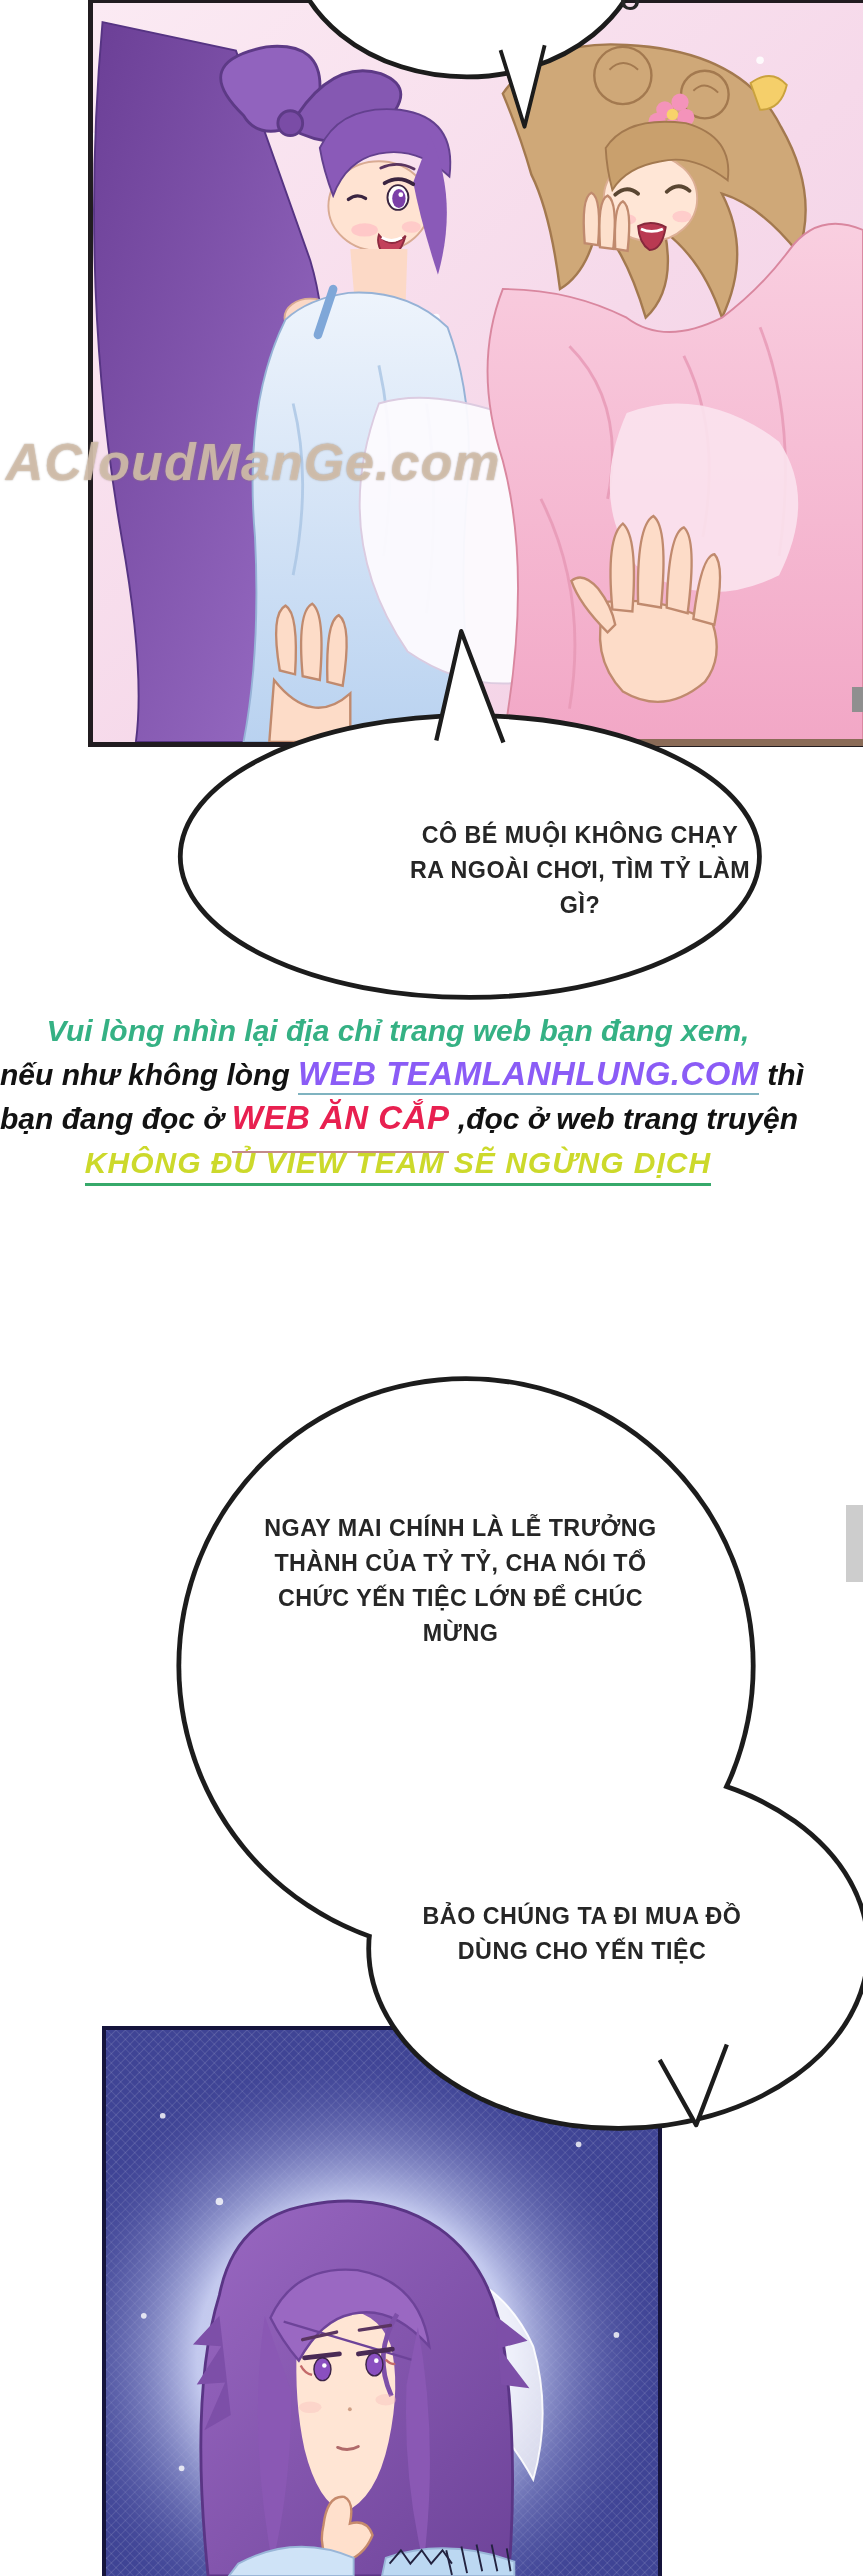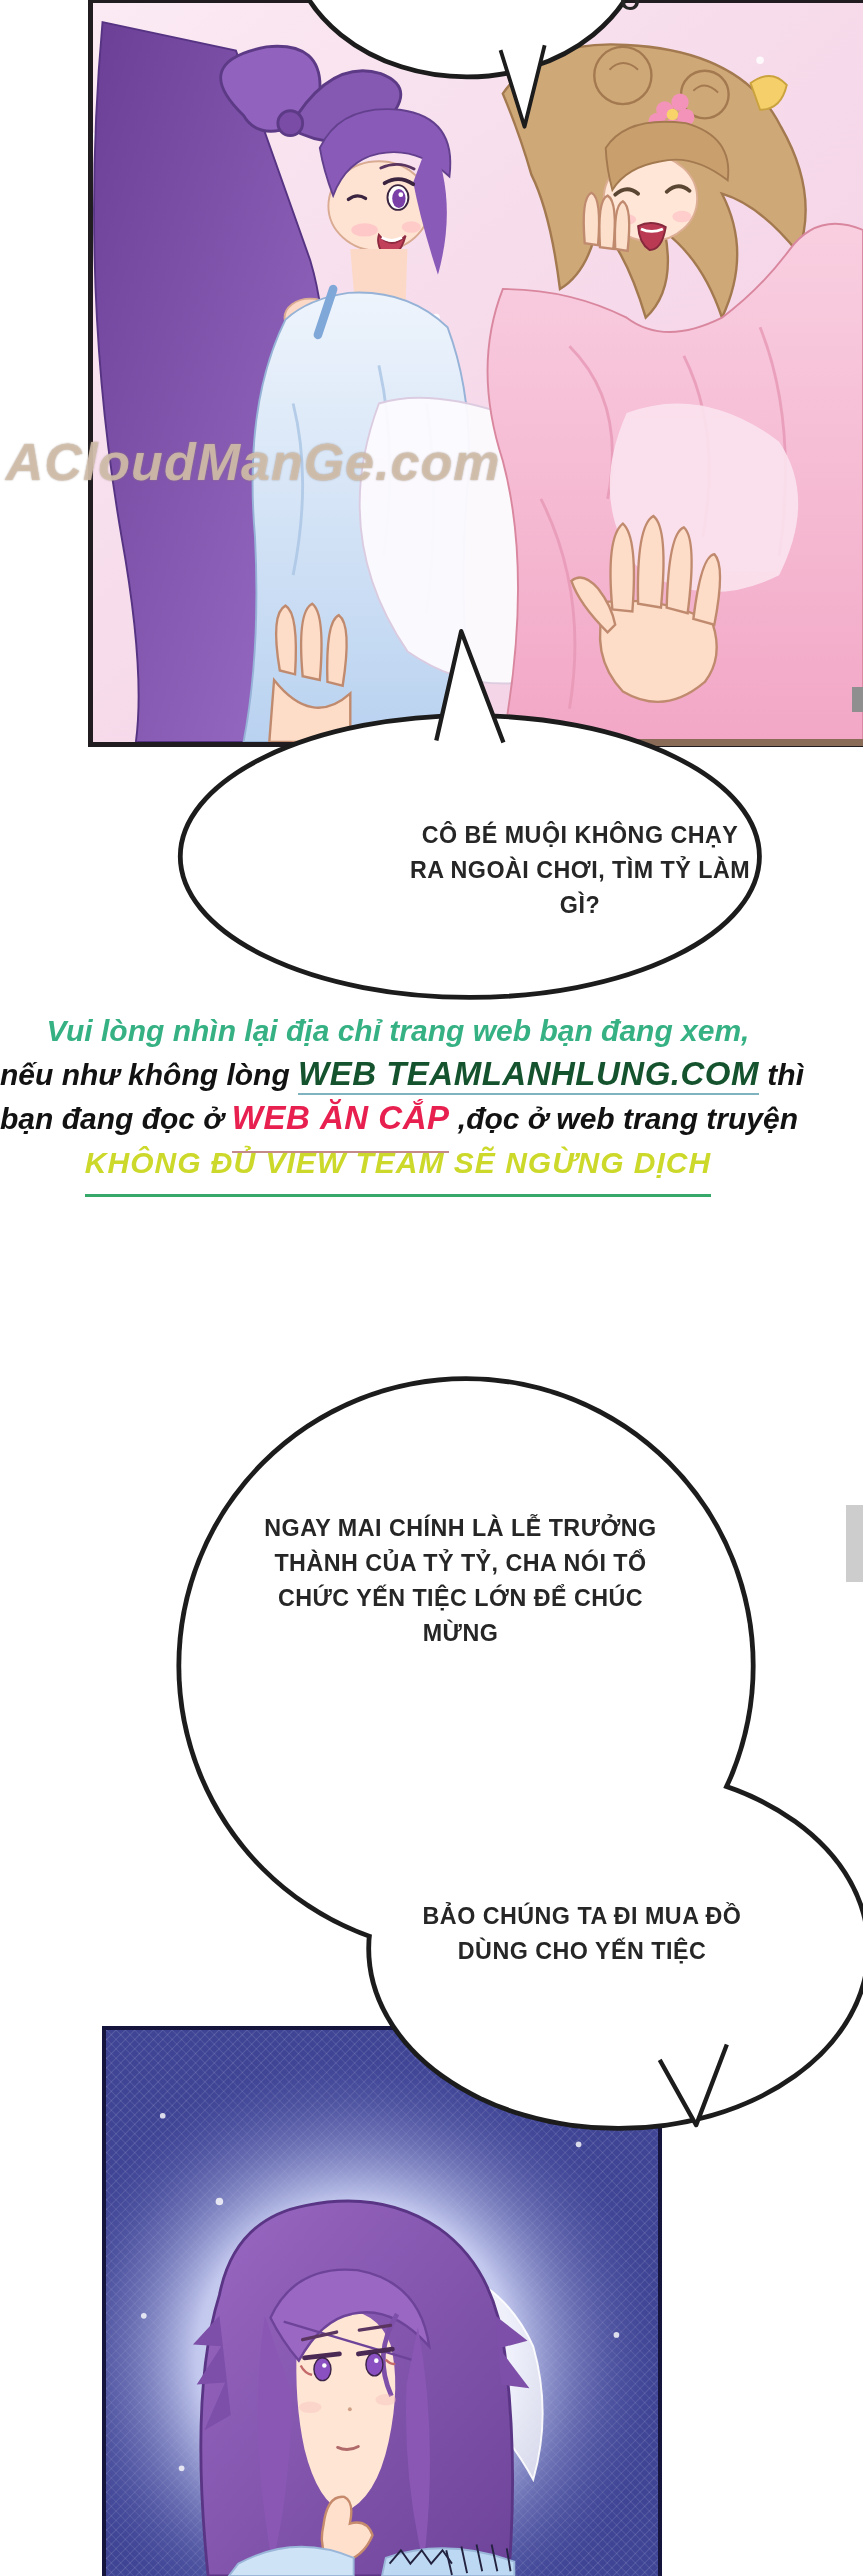--- a/index.html
+++ b/index.html
@@ -33,21 +33,21 @@
   #notice{position:absolute;left:0;top:974px;width:796px;z-index:5;text-align:center;
      font-weight:700;font-style:italic;color:#121212;margin-top:36px;}
   #notice .nline{white-space:nowrap;}
   #nline1{font-size:30px;line-height:42px;font-weight:800;}
   #nline2,#nline3{font-size:30px;line-height:43px;}
   #nline4{font-size:30px;line-height:46px;font-weight:800;letter-spacing:1px;}
   .nlink{font-weight:800;font-size:33px;letter-spacing:0.5px;
      border-bottom:2.9px solid #7fb3c0;padding-bottom:1px;}
   .nwarn{font-weight:800;font-size:33px;letter-spacing:0.5px;
      border-bottom:2.9px solid #c48a8a;padding-bottom:15px;}
-  .nstop{border-bottom:3.8px solid #36a96a;padding-bottom:15px;}
+  .nstop{border-bottom:3.8px solid #36a96a;padding-bottom:4px;}
 
   
   #watermark{position:absolute;left:5.8px;top:430px;z-index:6;pointer-events:none;line-height:1;}
   #wm-cn{font-family:"DejaVu Sans",sans-serif;font-size:69px;letter-spacing:9.6px;
      color:rgba(247,244,248,.62);text-shadow:0 0 1.9px rgba(150,145,155,.9),0 0 1px rgba(150,145,155,.9);}
   #wm-url{margin-top:5.8px;font-size:52px;font-weight:800;font-style:italic;letter-spacing:1px;
      color:rgba(216,196,176,.78);text-shadow:0 0 1.9px rgba(150,135,120,.8);}
 
   
   .edge-tab{position:absolute;z-index:7;}
@@ -212,21 +212,21 @@
   <div id="btext-2" class="bubble-text">NGAY MAI CHÍNH LÀ LỄ TRƯỞNG
 THÀNH CỦA TỶ TỶ, CHA NÓI TỔ
 CHỨC YẾN TIỆC LỚN ĐỂ CHÚC
 MỪNG</div>
   <div id="btext-3" class="bubble-text">BẢO CHÚNG TA ĐI MUA ĐỒ
 DÙNG CHO YẾN TIỆC</div>
 
   <div id="notice">
     <div id="nline1" class="nline" style="color: rgb(53, 177, 132);">Vui lòng nhìn lại địa chỉ trang web bạn đang xem,</div>
     <div id="nline2" class="nline">
-      <span>nếu như không lòng </span><span class="nlink" style="color: #14532d;">WEB TEAMLANHLUNG.COM</span><span> thì</span>
+      <span>nếu như không lòng </span><span class="nlink" style="color: #8b5cf6;">WEB TEAMLANHLUNG.COM</span><span> thì</span>
     </div>
     <div id="nline3" class="nline">
       <span>bạn đang đọc ở </span><span class="nwarn" style="color: rgb(232, 32, 80);">WEB ĂN CẮP</span><span> ,đọc ở web trang truyện</span>
     </div>
     <div id="nline4" class="nline">
       <span class="nstop" style="color: rgb(204, 217, 43);">KHÔNG ĐỦ VIEW TEAM SẼ NGỪNG DỊCH</span>
     </div>
   </div>
 
   <div id="panel2" class="panel">

